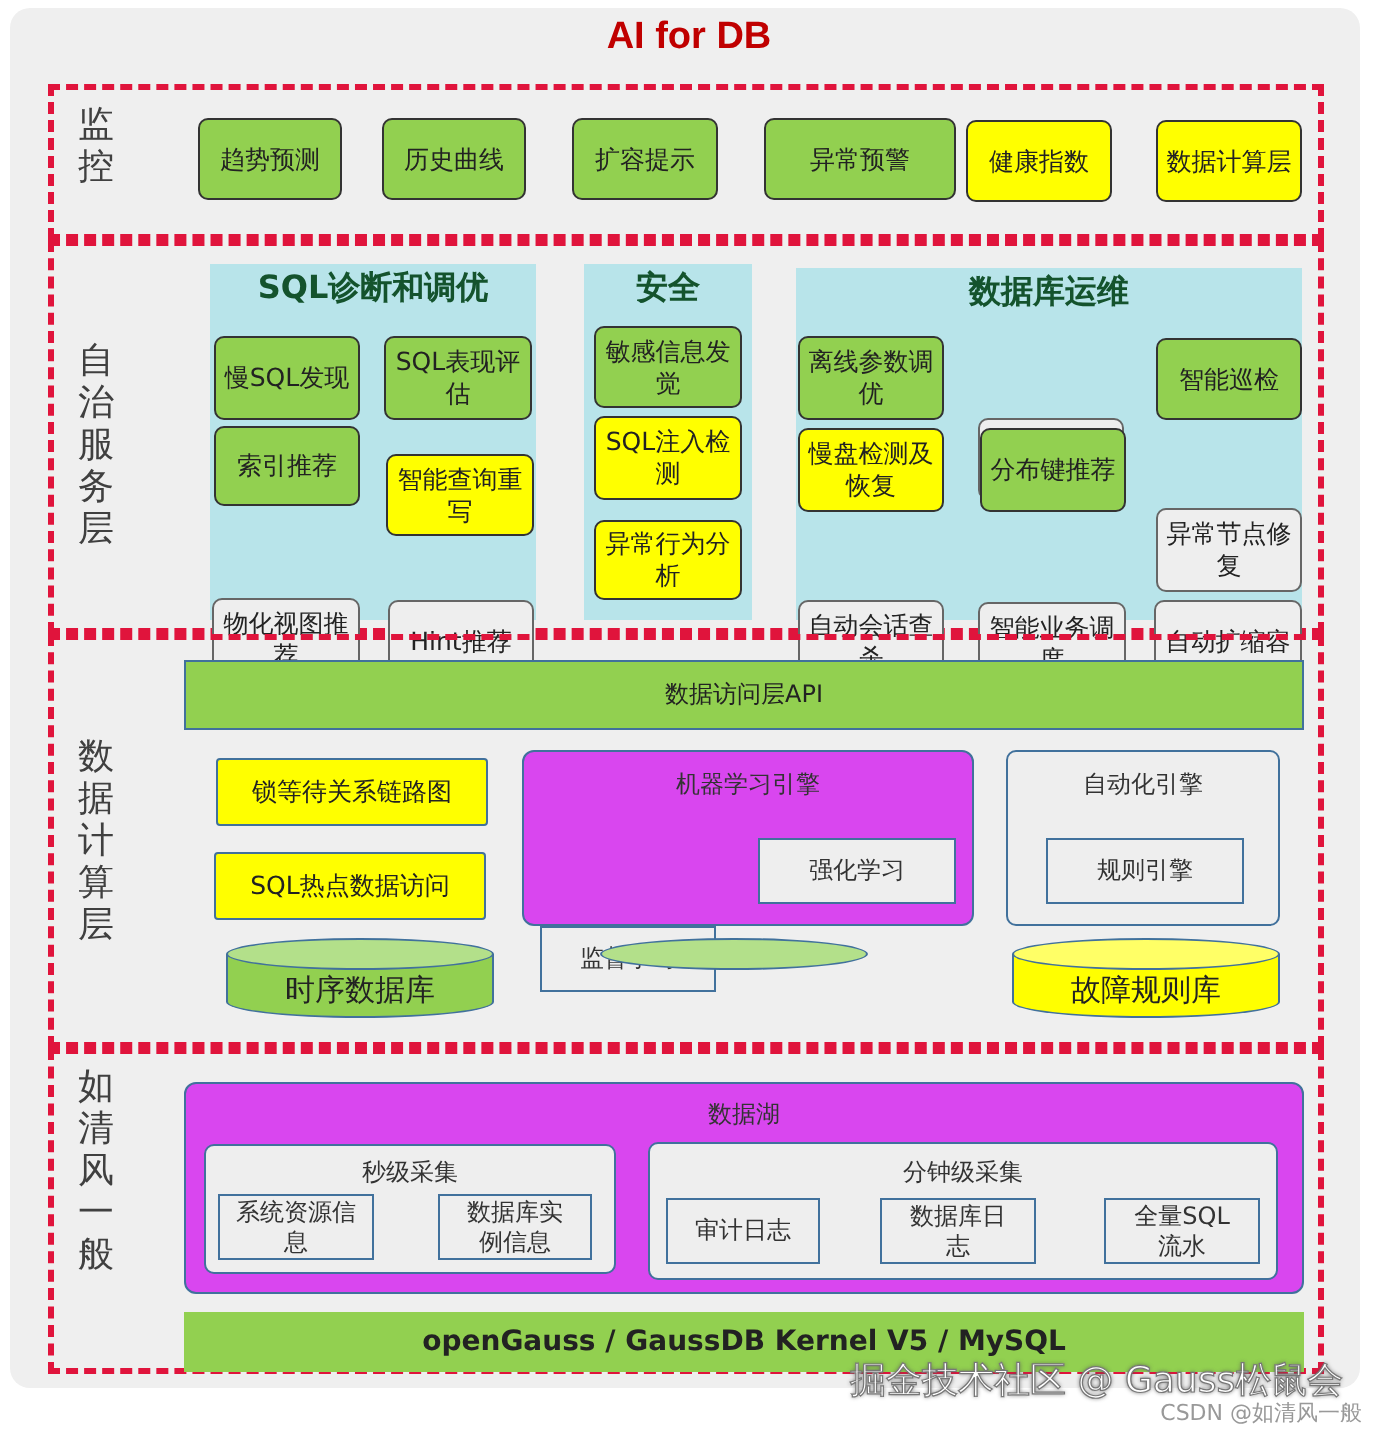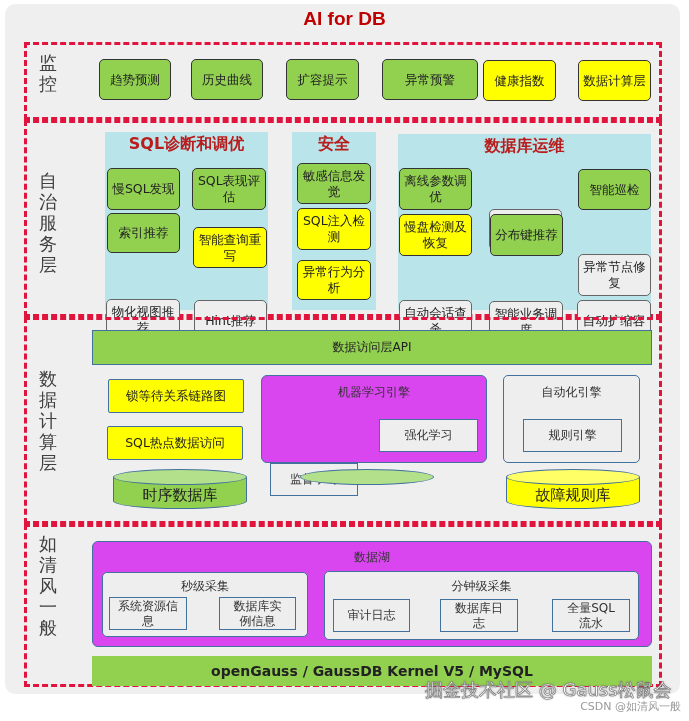--- a/index.html
+++ b/index.html
@@ -9,21 +9,21 @@
   .title { position: absolute; left: 0; top: 8px; width: 689px; text-align: center; color: #c00000; font-weight: bold; font-size: 19px;
            font-family: "Liberation Sans", sans-serif; }
   .layer { position: absolute; border: 3px dashed #e0143c; }
   .layer-label { position: absolute; color: #404040; font-size: 18px; line-height: 21px; width: 22px; text-align: center; }
   .box { position: absolute; border: 1.5px solid #333; border-radius: 5px; display: flex; align-items: center; justify-content: center;
          text-align: center; font-size: 12.5px; line-height: 16px; color: #222; padding: 2px; }
   .g { background: #92d050; }
   .y { background: #ffff00; }
   .w { background: #eeeeee; border-color: #666; margin-top: 40px; }
   .panel { position: absolute; background: #b8e4ea; }
-  .panel-title { position: absolute; left: 0; top: 2px; width: 100%; text-align: center; color: #b91c1c; font-weight: bold; font-size: 16px; }
+  .panel-title { position: absolute; left: 0; top: 2px; width: 100%; text-align: center; color: #14532d; font-weight: bold; font-size: 16px; }
   .green-area { position: absolute; background: #d946ef; border: 1.2px solid #41719c; border-radius: 6px; }
   .flat { position: absolute; background: #92d050; display: flex; align-items: center; justify-content: center; font-size: 12px; color: #222; }
   .sub { position: absolute; border: 1.2px solid #41719c; background: #eeeeee; display: flex; align-items: center; justify-content: center;
          text-align: center; font-size: 12px; line-height: 15px; color: #333; }
   .grp { position: absolute; border: 1.2px solid #41719c; border-radius: 5px; background: #eeeeee; }
   .grp-title { position: absolute; left: 0; width: 100%; text-align: center; font-size: 12px; color: #333; }
   .cyl { position: absolute; }
   .cyl .body { position: absolute; left: 0; top: 8px; width: 100%; bottom: 0; border: 1.2px solid #41719c; border-top: none;
                border-radius: 0 0 50% 50% / 0 0 8px 8px; display: flex; align-items: center; justify-content: center; font-size: 15px; color: #222; padding-top: 6px; }
   .cyl .top { position: absolute; left: 0; top: 0; width: 100%; height: 16px; border: 1.2px solid #41719c; border-radius: 50%; }

